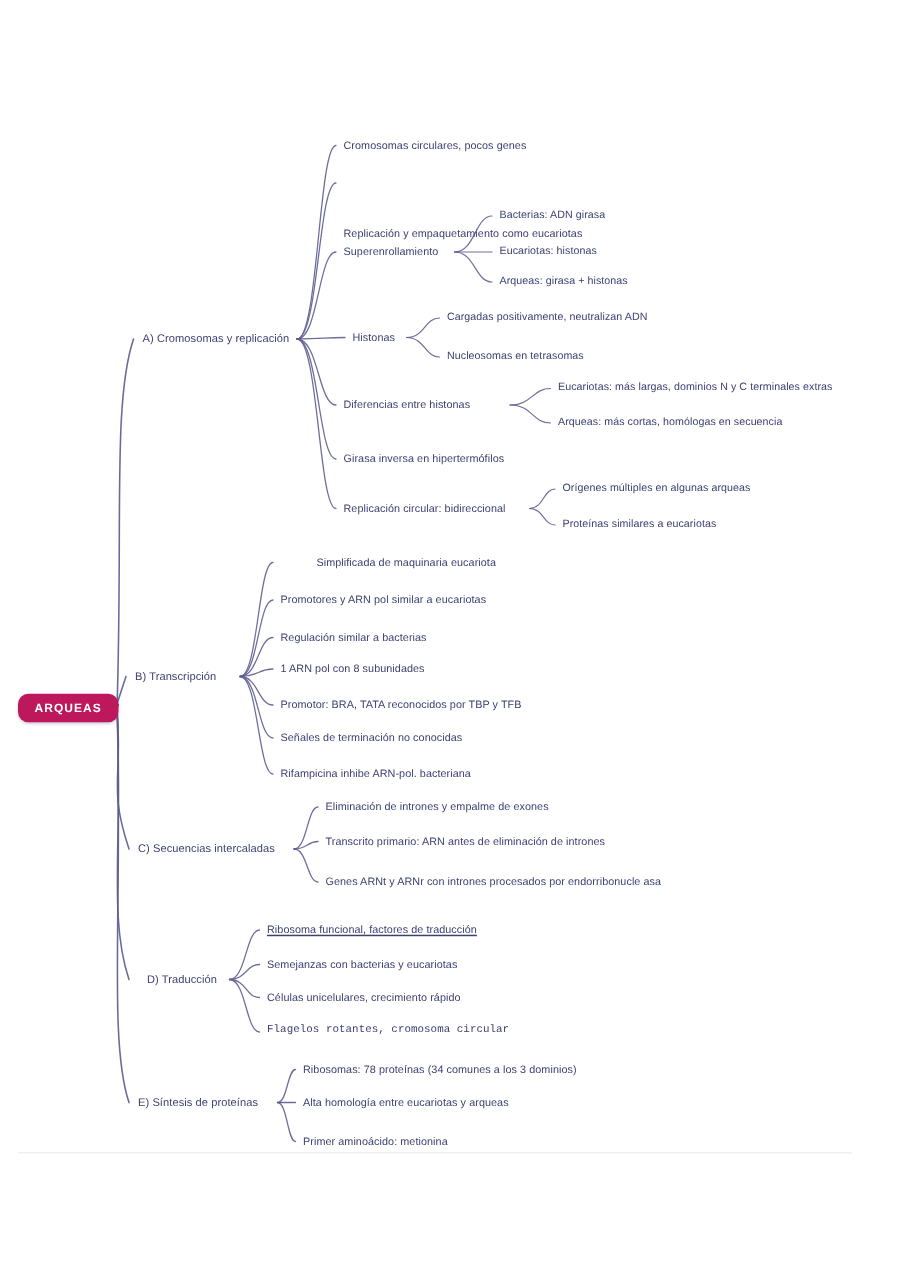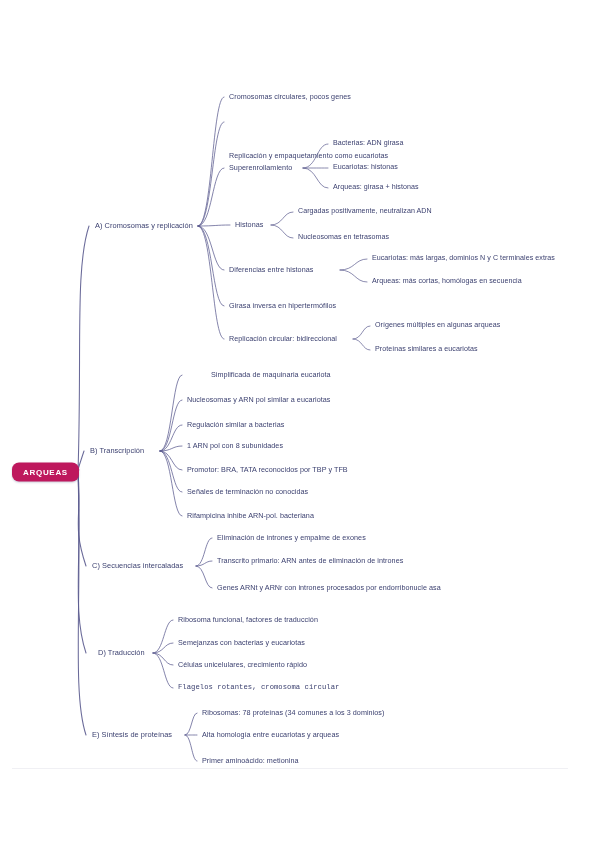--- a/index.html
+++ b/index.html
@@ -127,32 +127,32 @@
       <div class="node lvl3" style="left: 298px; top: 238px;">Nucleosomas en tetrasomas</div>
       <div class="node lvl2" style="left: 229px; top: 270px;">Diferencias entre histonas</div>
       <div class="node lvl3" style="left: 372px; top: 259px;">Eucariotas: más largas, dominios N y C terminales extras</div>
       <div class="node lvl3" style="left: 372px; top: 282px;">Arqueas: más cortas, homólogas en secuencia</div>
       <div class="node lvl2" style="left: 229px; top: 306px;">Girasa inversa en hipertermófilos</div>
       <div class="node lvl2" style="left: 229px; top: 339px;">Replicación circular: bidireccional</div>
       <div class="node lvl3" style="left: 375px; top: 326px;">Orígenes múltiples en algunas arqueas</div>
       <div class="node lvl3" style="left: 375px; top: 350px;">Proteínas similares a eucariotas</div>
       <div class="node lvl1" style="left: 90px; top: 451px;">B) Transcripción</div>
       <div class="node lvl2" style="left: 187px; top: 375px; margin-left: 24px;">Simplificada de maquinaria eucariota</div>
-      <div class="node lvl2" style="left: 187px; top: 400px;">Nucleosomas y ARN pol similar a eucariotas</div>
+      <div class="node lvl2" style="left: 187px; top: 400px;">Promotores y ARN pol similar a eucariotas</div>
       <div class="node lvl2" style="left: 187px; top: 425px;">Regulación similar a bacterias</div>
       <div class="node lvl2" style="left: 187px; top: 446px;">1 ARN pol con 8 subunidades</div>
       <div class="node lvl2" style="left: 187px; top: 470px;">Promotor: BRA, TATA reconocidos por TBP y TFB</div>
       <div class="node lvl2" style="left: 187px; top: 492px;">Señales de terminación no conocidas</div>
       <div class="node lvl2" style="left: 187px; top: 516px;">Rifampicina inhibe ARN-pol. bacteriana</div>
       <div class="node lvl1" style="left: 92px; top: 566px;">C) Secuencias intercaladas</div>
       <div class="node lvl2" style="left: 217px; top: 538px;">Eliminación de intrones y empalme de exones</div>
       <div class="node lvl2" style="left: 217px; top: 561px;">Transcrito primario: ARN antes de eliminación de intrones</div>
       <div class="node lvl2 wrap" style="left: 217px; top: 588px; width: 226px;">Genes ARNt y ARNr con intrones procesados por endorribonucle asa</div>
       <div class="node lvl1" style="left: 98px; top: 653px;">D) Traducción</div>
-      <div class="node lvl2" style="left: 178px; top: 620px;">Ribosoma funcional, factores de traducción</div>
+      <div class="node lvl2" style="left: 178px; top: 620px; text-decoration: underline;">Ribosoma funcional, factores de traducción</div>
       <div class="node lvl2" style="left: 178px; top: 643px;">Semejanzas con bacterias y eucariotas</div>
       <div class="node lvl2" style="left: 178px; top: 665px;">Células unicelulares, crecimiento rápido</div>
       <div class="node lvl2" style="left: 178px; top: 688px; font-family: Liberation Mono, monospace;">Flagelos rotantes, cromosoma circular</div>
       <div class="node lvl1" style="left: 92px; top: 735px;">E) Síntesis de proteínas</div>
       <div class="node lvl2" style="left: 202px; top: 713px;">Ribosomas: 78 proteínas (34 comunes a los 3 dominios)</div>
       <div class="node lvl2" style="left: 202px; top: 735px;">Alta homología entre eucariotas y arqueas</div>
       <div class="node lvl2" style="left: 202px; top: 761px;">Primer aminoácido: metionina</div>
     </div>
 
 </div>

